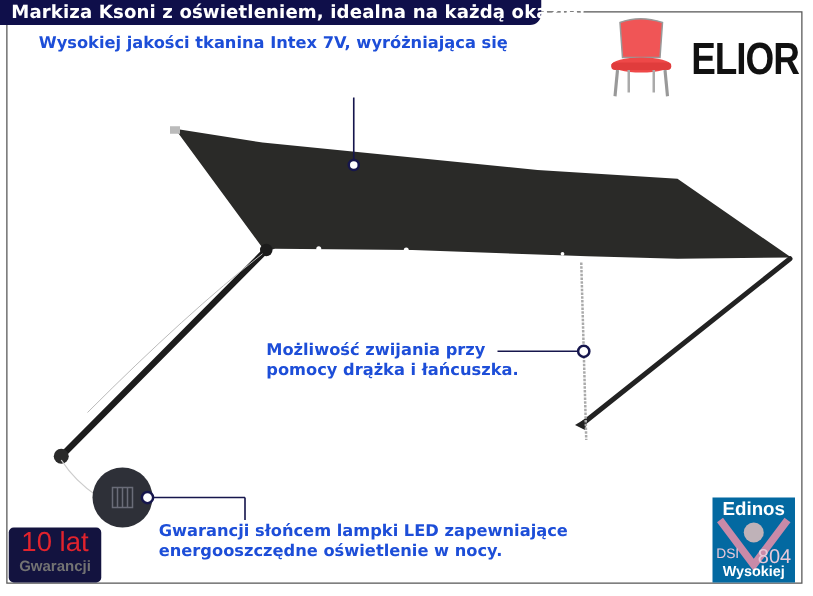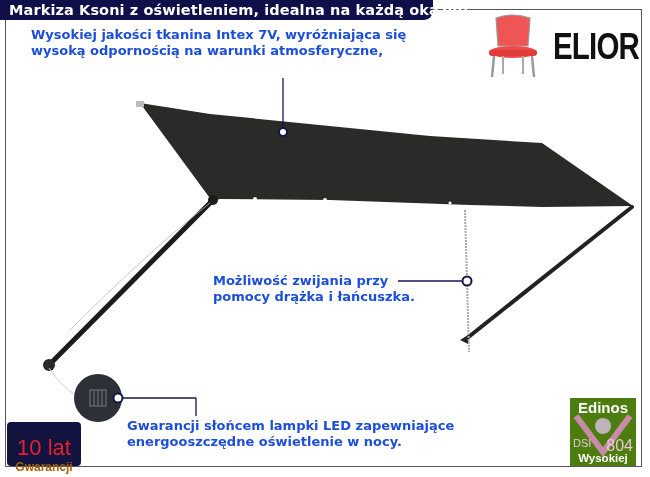--- a/index.html
+++ b/index.html
@@ -2,23 +2,23 @@
 <html><head>
 <meta charset="utf-8">
 <style>
   html,body{margin:0;padding:0;background:#fff;}
   body{width:650px;height:477px;position:relative;overflow:hidden;font-family:"DejaVu Sans","Liberation Sans",sans-serif;}
   .frame{position:absolute;left:5px;top:9px;width:637px;height:458px;border:1px solid #555;box-sizing:border-box;}
   .title-banner{position:absolute;left:0;top:0;height:20px;width:433px;background:#0f0f4a;color:#fff;border-bottom-right-radius:9px;font-weight:bold;font-size:14.5px;line-height:20px;padding-left:9px;box-sizing:border-box;white-space:nowrap;letter-spacing:0.1px;}
   .callout{position:absolute;color:#1d4ed8;font-weight:bold;font-size:13px;line-height:16px;white-space:nowrap;}
   .logo-text{position:absolute;left:553px;top:27px;font-family:"Liberation Sans",sans-serif;font-weight:bold;font-size:36px;line-height:40px;color:#111;letter-spacing:-1px;transform:scaleX(0.82);transform-origin:left top;}
   .warranty{position:absolute;left:7px;top:422px;width:74px;height:44px;background:#13133f;border-radius:4px;text-align:center;}
-  .warranty .big{display:block;color:#e2232d;font-family:"Liberation Sans",sans-serif;font-size:22px;line-height:24px;padding-top:14px;}
-  .warranty .small{display:block;color:#a16207;font-family:"Liberation Sans",sans-serif;font-weight:bold;font-size:12px;line-height:14px;}
-  .edinos{position:absolute;left:570px;top:398px;width:66px;height:68px;background:#4d7c0f;text-align:center;color:#fff;font-family:"Liberation Sans",sans-serif;overflow:hidden;}
+  .warranty .big{display:block;color:#e2232d;font-family:"Liberation Sans",sans-serif;font-size:22px;line-height:24px;padding-top:0;}
+  .warranty .small{display:block;color:#737373;font-family:"Liberation Sans",sans-serif;font-weight:bold;font-size:12px;line-height:14px;}
+  .edinos{position:absolute;left:570px;top:398px;width:66px;height:68px;background:#0369a1;text-align:center;color:#fff;font-family:"Liberation Sans",sans-serif;overflow:hidden;}
   .edinos .brand{position:absolute;left:0;right:0;top:1px;font-size:15px;font-weight:bold;line-height:17px;}
   .edinos .dsi{position:absolute;left:3px;top:39px;font-size:11px;color:#e8c8d8;}
   .edinos .num{position:absolute;right:3px;top:39px;font-size:16px;color:#e8c8d8;}
   .edinos .std{position:absolute;left:0;right:0;bottom:1px;font-size:11.5px;font-weight:bold;line-height:13px;}
   svg.art{position:absolute;left:0;top:0;}
 </style>
 </head>
 <body>
 
 <div class="frame"></div>
@@ -71,21 +71,20 @@
     <line x1="532" y1="56" x2="534" y2="77" stroke="#999" stroke-width="2.5"></line>
     <line x1="503" y1="56" x2="503" y2="74" stroke="#aaa" stroke-width="2"></line>
     <line x1="523" y1="56" x2="523" y2="74" stroke="#aaa" stroke-width="2"></line>
   </g>
 </svg>
 
 <div class="title-banner">Markiza Ksoni z oświetleniem, idealna na każdą okazję!</div>
 
 <div class="callout" style="left:31px;top:27px;">
   <div>Wysokiej jakości tkanina Intex 7V, wyróżniająca się</div>
-  <div>wysoką odpornością na warunki atmosferyczne,</div>
 </div>
 
 <div class="callout" style="left:213px;top:273px;">
   <div>Możliwość zwijania przy</div>
   <div>pomocy drążka i łańcuszka.</div>
 </div>
 
 <div class="callout" style="left:127px;top:418px;">
   <div>Gwarancji słońcem lampki LED zapewniające</div>
   <div>energooszczędne oświetlenie w nocy.</div>

